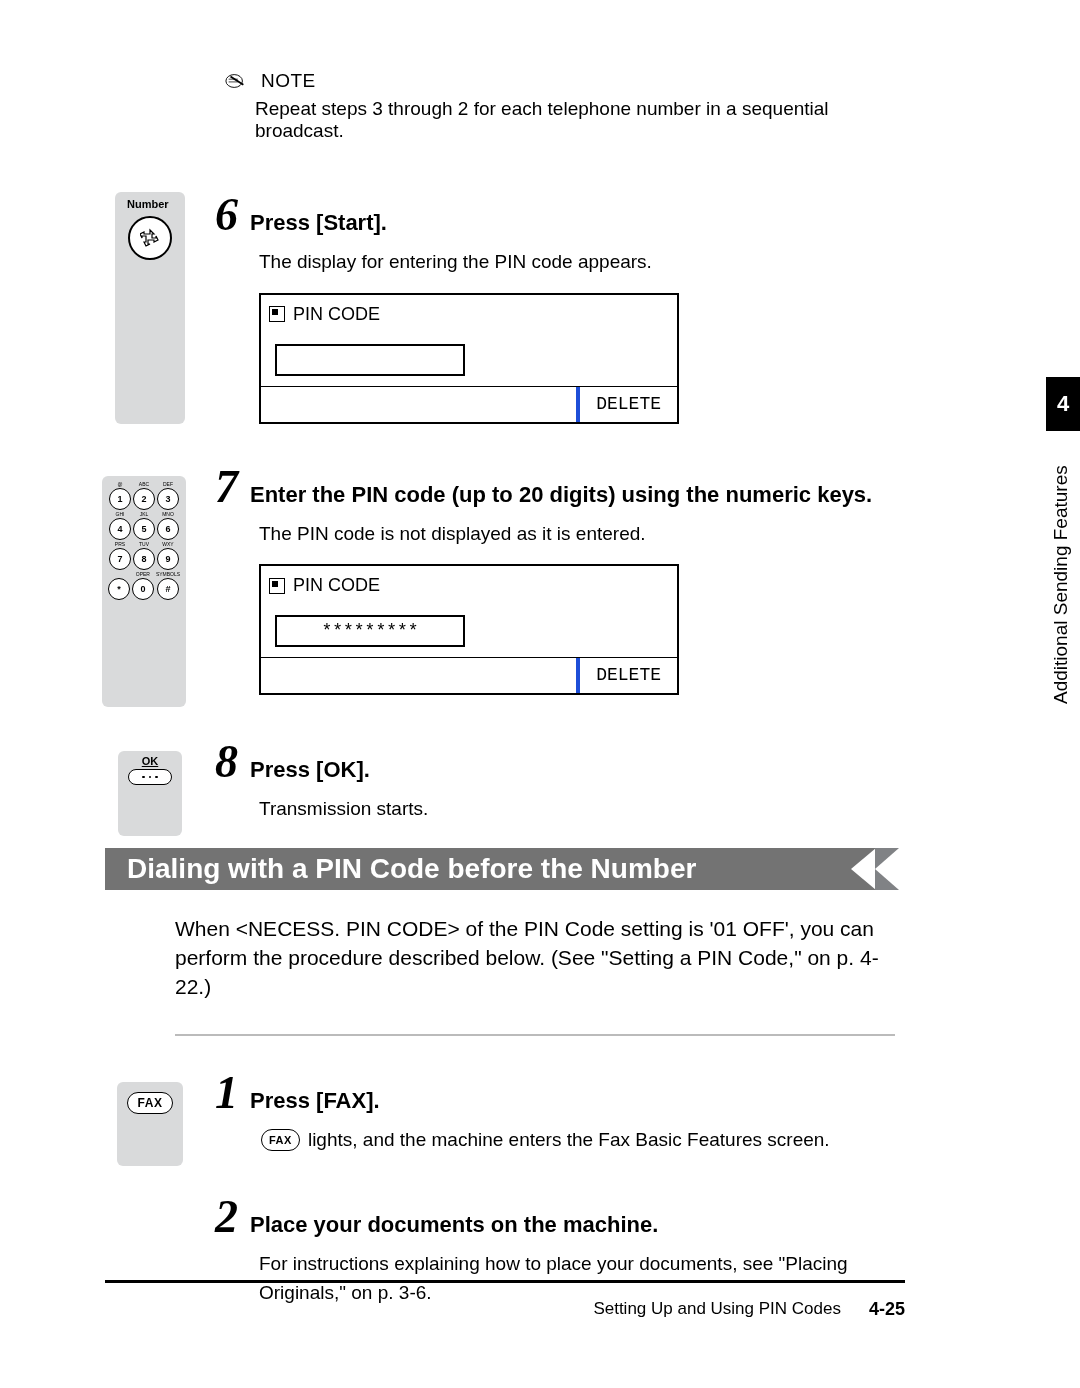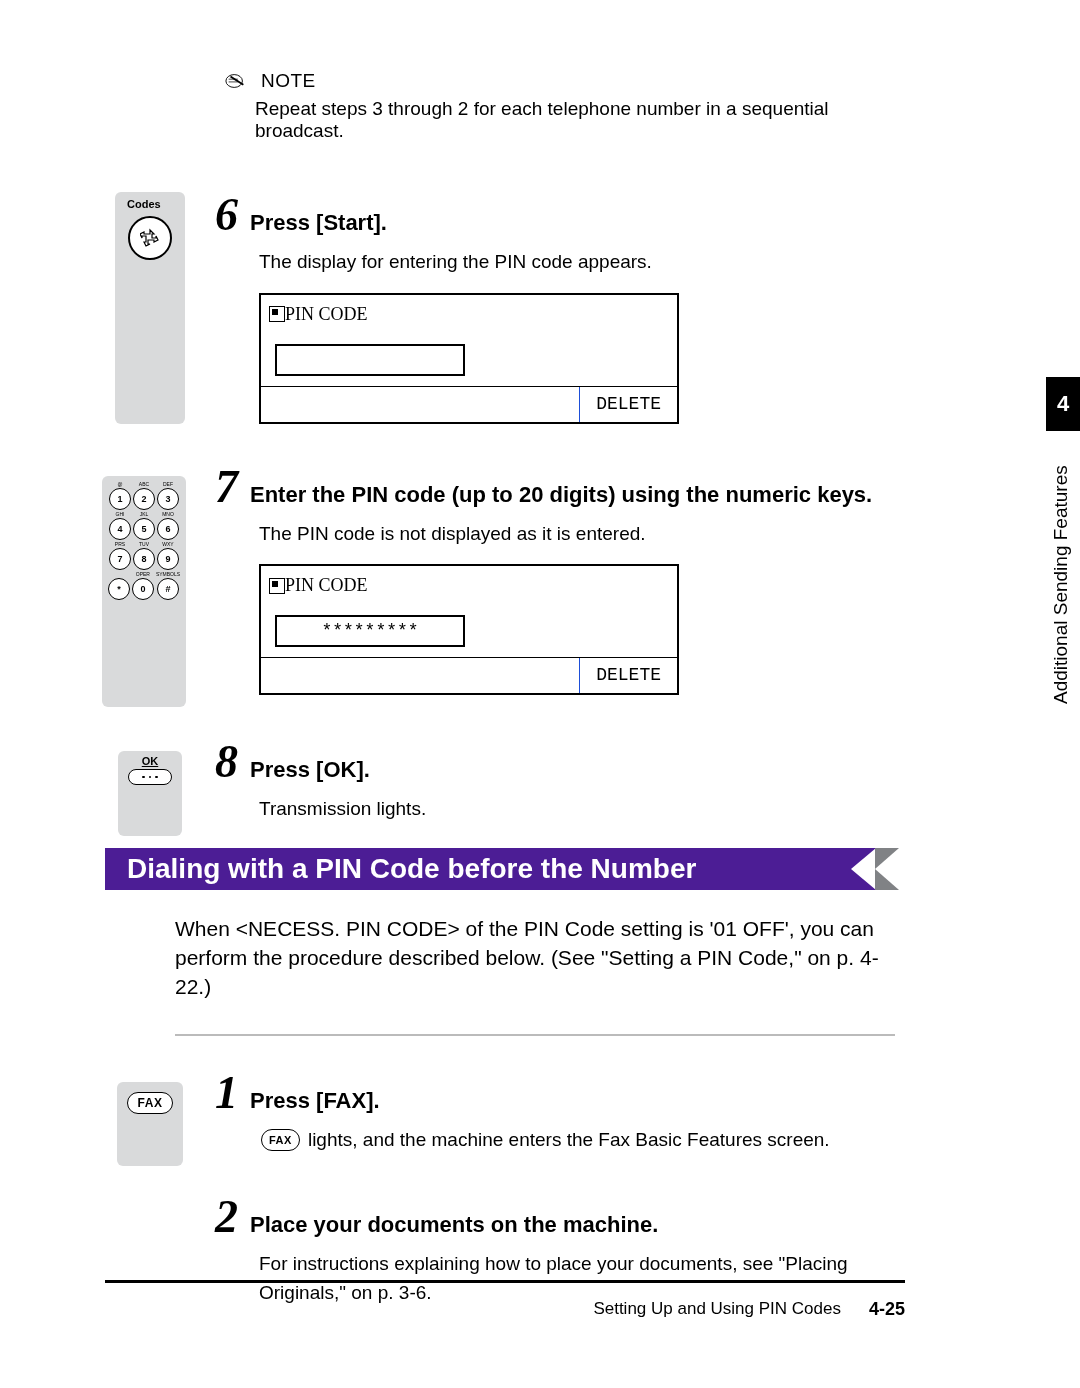--- a/index.html
+++ b/index.html
@@ -76,22 +76,23 @@
   }
   .display-panel {
     border: 2px solid #000;
     width: 420px;
     margin-top: 16px;
     background: #fff;
   }
   .panel-header {
     display: flex;
     align-items: center;
+    gap: 8px;
     padding: 6px 8px;
-    font-family: Liberation Serif, serif;
+    font-family: Liberation Sans, sans-serif;
     font-size: 18px;
   }
   .panel-header-icon {
     width: 16px; height: 16px; border: 1px solid #000;
     display: inline-block;
     position: relative;
   }
   .panel-header-icon::before {
     content: '';
     position: absolute;
@@ -109,21 +110,21 @@
     font-size: 18px;
     text-align: center;
     line-height: 28px;
   }
   .panel-footer {
     display: flex;
     justify-content: flex-end;
     border-top: 1px solid #000;
   }
   .panel-btn {
-    border-left: 1px solid #1d4ed8;
+    border-left: 4px solid #1d4ed8;
     padding: 4px 16px;
     font-family: 'Courier New', monospace;
     font-size: 18px;
   }
   .start-icon-box {
     background: #d9dadb;
     border-radius: 6px;
     padding: 6px 12px 10px 12px;
     display: flex;
     flex-direction: column;
@@ -214,21 +215,21 @@
     padding: 3px 10px;
     font-size: 12px;
     font-weight: bold;
     background: #fff;
     display: inline-block;
     letter-spacing: 0.5px;
   }
   .fax-inline { font-size: 11px; padding: 2px 7px; vertical-align: 1px; margin: 0 2px; }
   .section-header {
     position: relative;
-    background: #4c1d95;
+    background: #737373;
     color: #fff;
     height: 42px;
     display: flex;
     align-items: center;
     padding-left: 22px;
     font-family: Arial, sans-serif;
     font-size: 28px;
     font-weight: bold;
     margin: 16px 0 24px 0;
     width: 770px;
@@ -328,21 +329,21 @@
         <line x1="4" y1="9" x2="14" y2="9" stroke="#000" stroke-width="0.8"></line>
       </svg>
       <span class="note-label">NOTE</span>
     </div>
     <div class="note-text">Repeat steps 3 through 2 for each telephone number in a sequential broadcast.</div>
   </div>
 
   <div class="step">
     <div class="step-icon-col">
       <div class="start-icon-box">
-        <span class="start-label">Codes</span>
+        <span class="start-label">Number</span>
         <div class="start-circle">
           <svg width="20" height="20" viewBox="0 0 20 20">
               <polygon points="10,2 14,6 12,6 12,10 16,10 16,8 18,12 14,14 14,12 8,12 8,16 10,16 6,18 4,14 6,14 6,8 2,8 2,10 0,6 4,4 4,6 10,6" fill="none" stroke="#000" stroke-width="1.2"></polygon>
             </svg>
         </div>
       </div>
     </div>
     <div class="step-content">
       <div class="step-num-row">
         <span class="step-num">6</span>
@@ -460,21 +461,21 @@
             <span class="ok-dot"></span>
         </div>
       </div>
     </div>
     <div class="step-content">
       <div class="step-num-row">
         <span class="step-num">8</span>
         <span class="step-title">Press [OK].</span>
       </div>
       <div class="step-body">
-        <span>Transmission lights.</span>
+        <span>Transmission starts.</span>
       </div>
     </div>
   </div>
 
   <div class="section-header">
     <span>Dialing with a PIN Code before the Number</span>
     <span class="arrow-cut"></span>
   </div>
 
   <div class="intro-text">When &lt;NECESS. PIN CODE&gt; of the PIN Code setting is '01 OFF', you can perform the procedure described below. (See "Setting a PIN Code," on p. 4-22.)</div>

